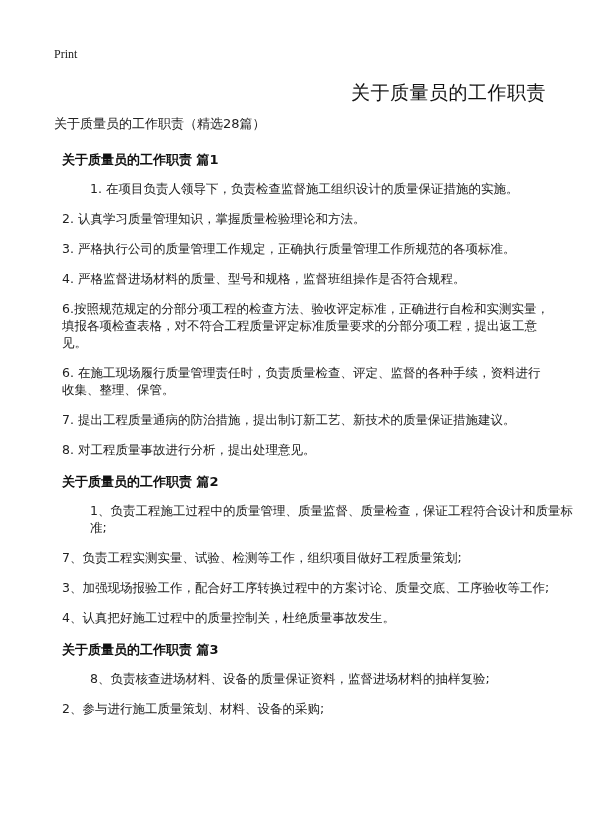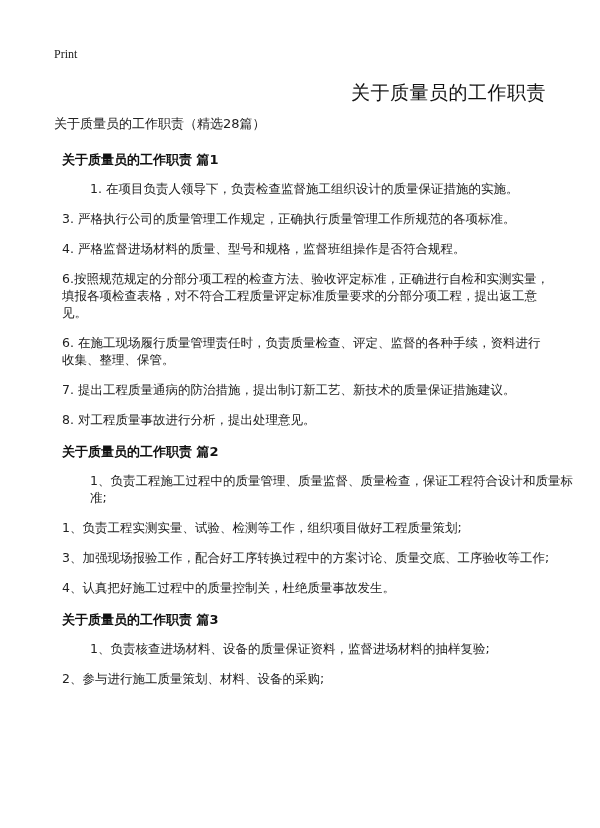--- a/index.html
+++ b/index.html
@@ -82,36 +82,37 @@
 
   <h1 class="doc-title">关于质量员的工作职责</h1>
 
   <div class="doc-subtitle">关于质量员的工作职责（精选28篇）</div>
 
   <div class="content">
 
     <div>
       <h2 class="section-heading">关于质量员的工作职责 篇1</h2>
       <p class="para">1. 在项目负责人领导下，负责检查监督施工组织设计的质量保证措施的实施。</p>
+      <p class="para">2. 认真学习质量管理知识，掌握质量检验理论和方法。</p>
       <p class="para">3. 严格执行公司的质量管理工作规定，正确执行质量管理工作所规范的各项标准。</p>
       <p class="para">4. 严格监督进场材料的质量、型号和规格，监督班组操作是否符合规程。</p>
       <p class="para">6.按照规范规定的分部分项工程的检查方法、验收评定标准，正确进行自检和实测实量，填报各项检查表格，对不符合工程质量评定标准质量要求的分部分项工程，提出返工意见。</p>
       <p class="para">6. 在施工现场履行质量管理责任时，负责质量检查、评定、监督的各种手续，资料进行收集、整理、保管。</p>
       <p class="para">7. 提出工程质量通病的防治措施，提出制订新工艺、新技术的质量保证措施建议。</p>
       <p class="para">8. 对工程质量事故进行分析，提出处理意见。</p>
     </div>
 
     <div>
       <h2 class="section-heading">关于质量员的工作职责 篇2</h2>
       <p class="para">1、负责工程施工过程中的质量管理、质量监督、质量检查，保证工程符合设计和质量标准;</p>
-      <p class="para">1、负责工程实测实量、试验、检测等工作，组织项目做好工程质量策划;</p>
+      <p class="para">7、负责工程实测实量、试验、检测等工作，组织项目做好工程质量策划;</p>
       <p class="para">3、加强现场报验工作，配合好工序转换过程中的方案讨论、质量交底、工序验收等工作;</p>
       <p class="para">4、认真把好施工过程中的质量控制关，杜绝质量事故发生。</p>
     </div>
 
     <div>
       <h2 class="section-heading">关于质量员的工作职责 篇3</h2>
-      <p class="para">1、负责核查进场材料、设备的质量保证资料，监督进场材料的抽样复验;</p>
+      <p class="para">8、负责核查进场材料、设备的质量保证资料，监督进场材料的抽样复验;</p>
       <p class="para">2、参与进行施工质量策划、材料、设备的采购;</p>
     </div>
 
   </div>
 </div>
 
 </body></html>

